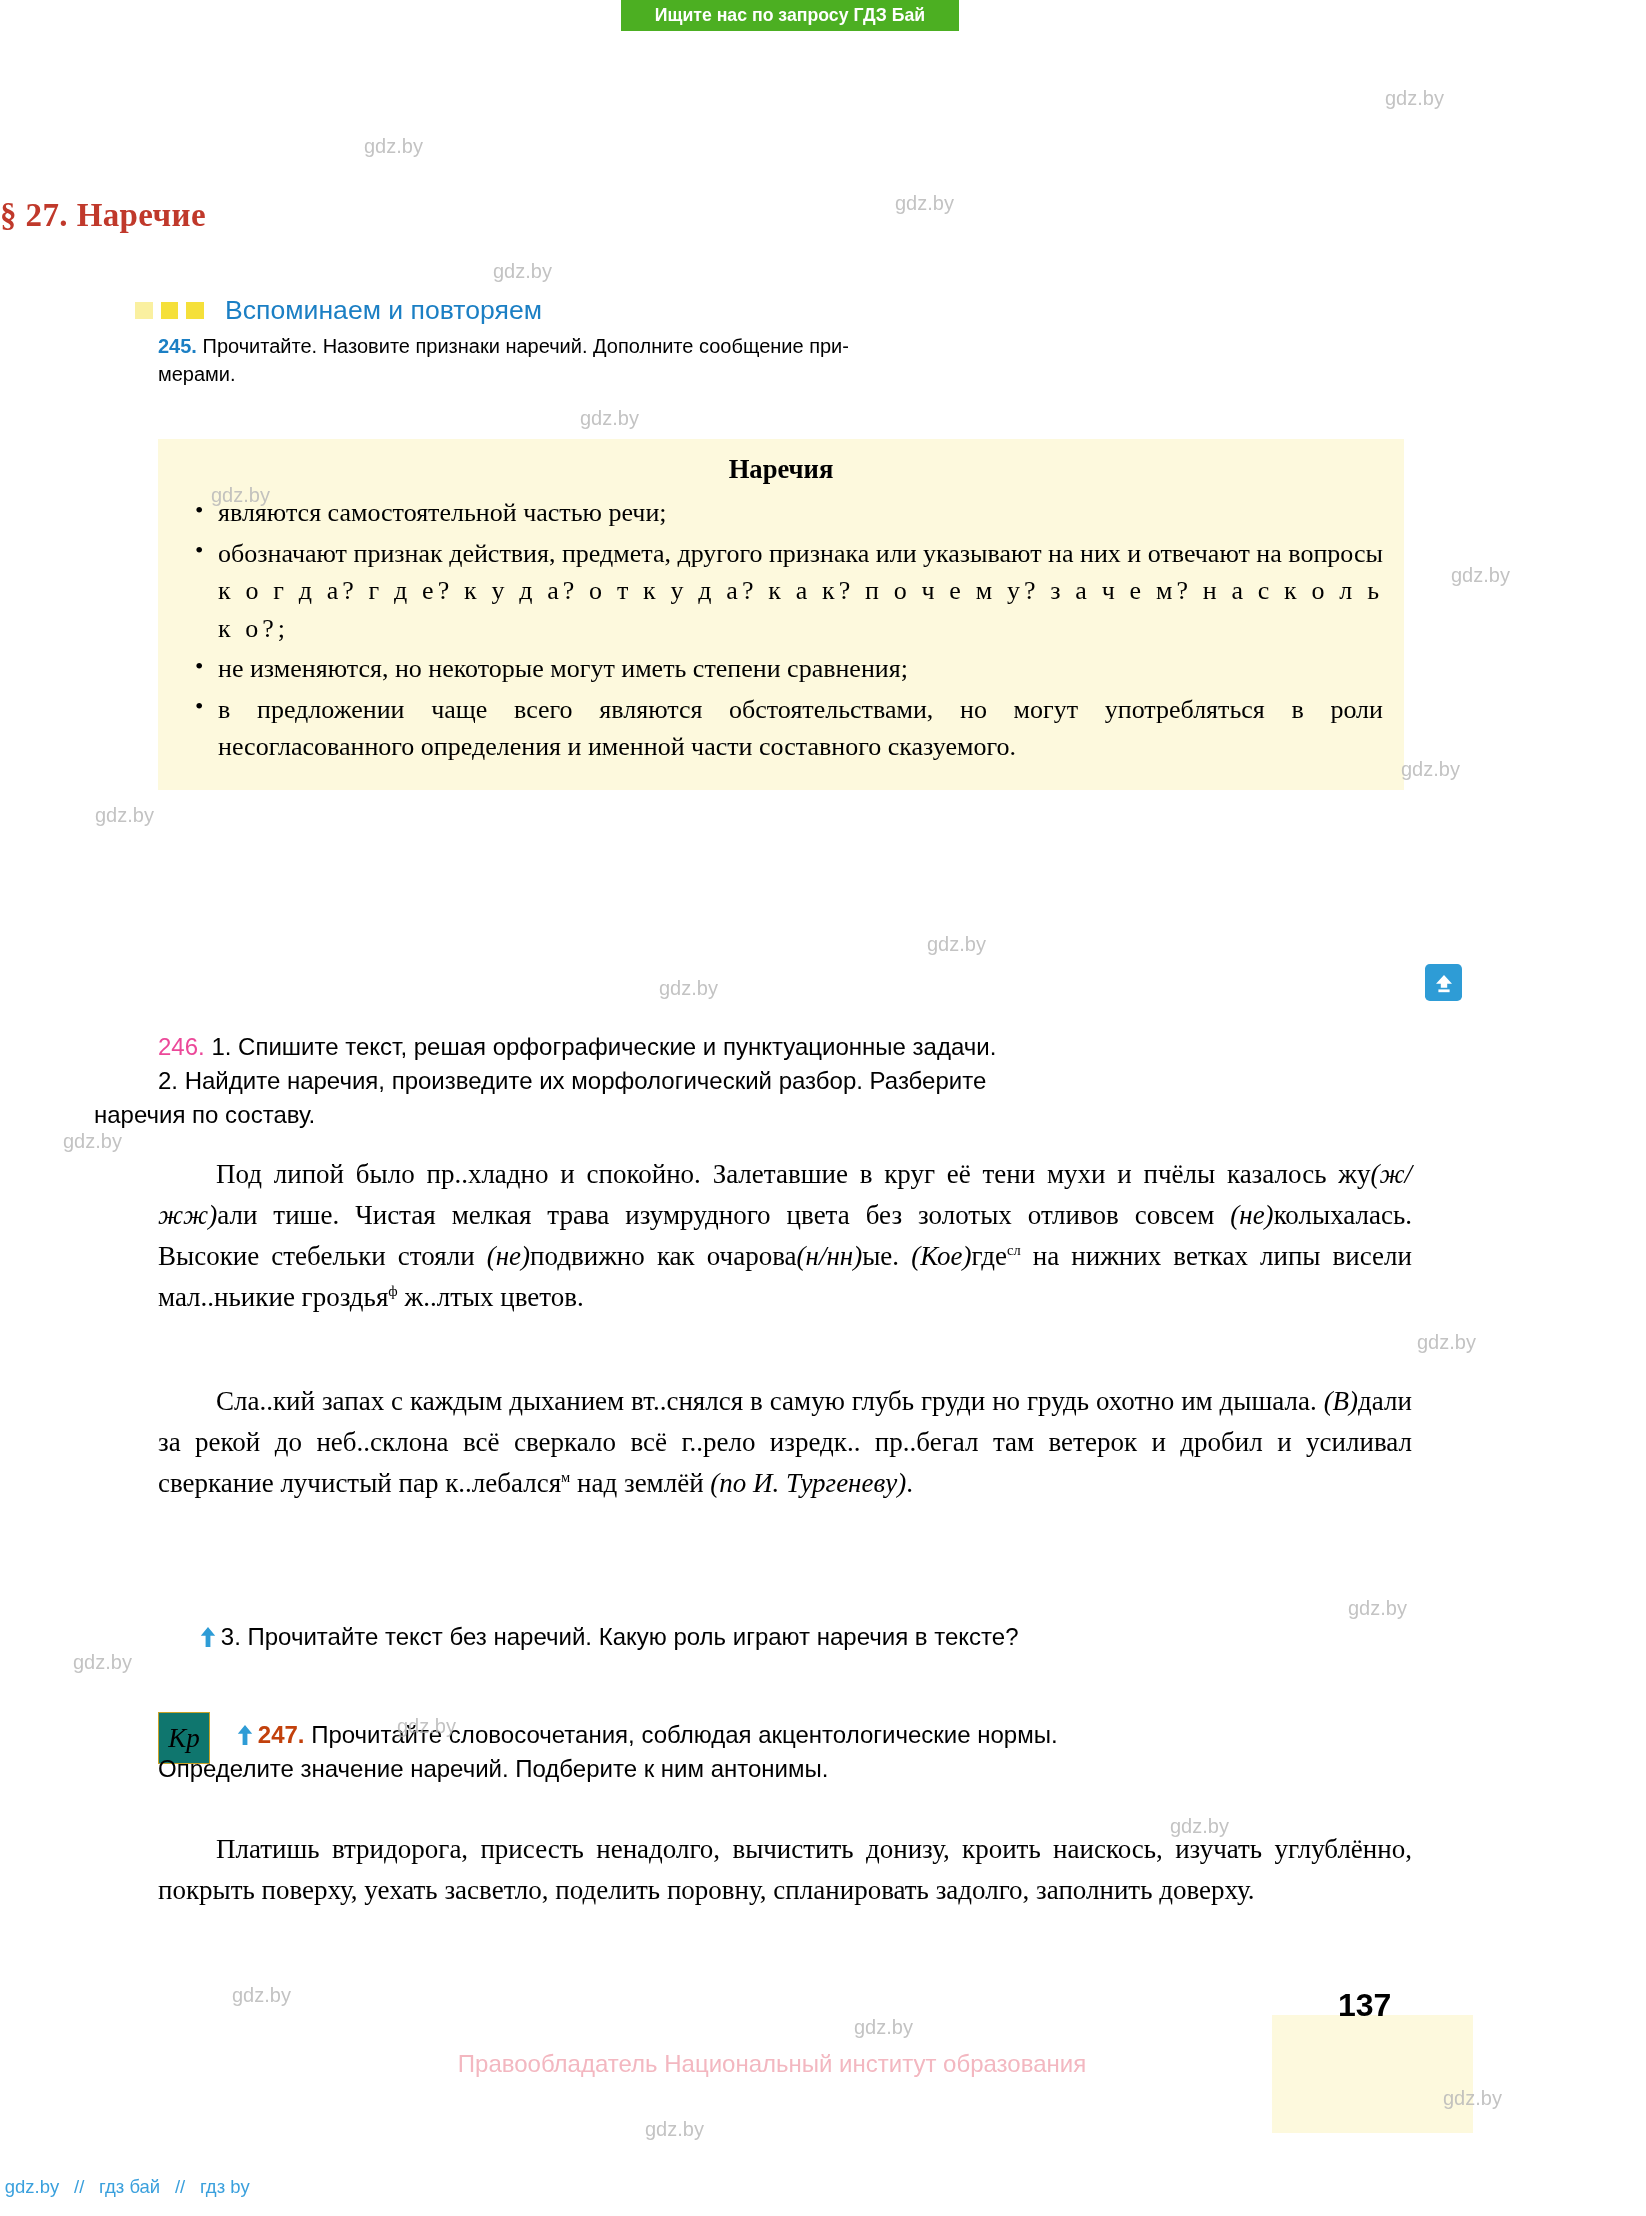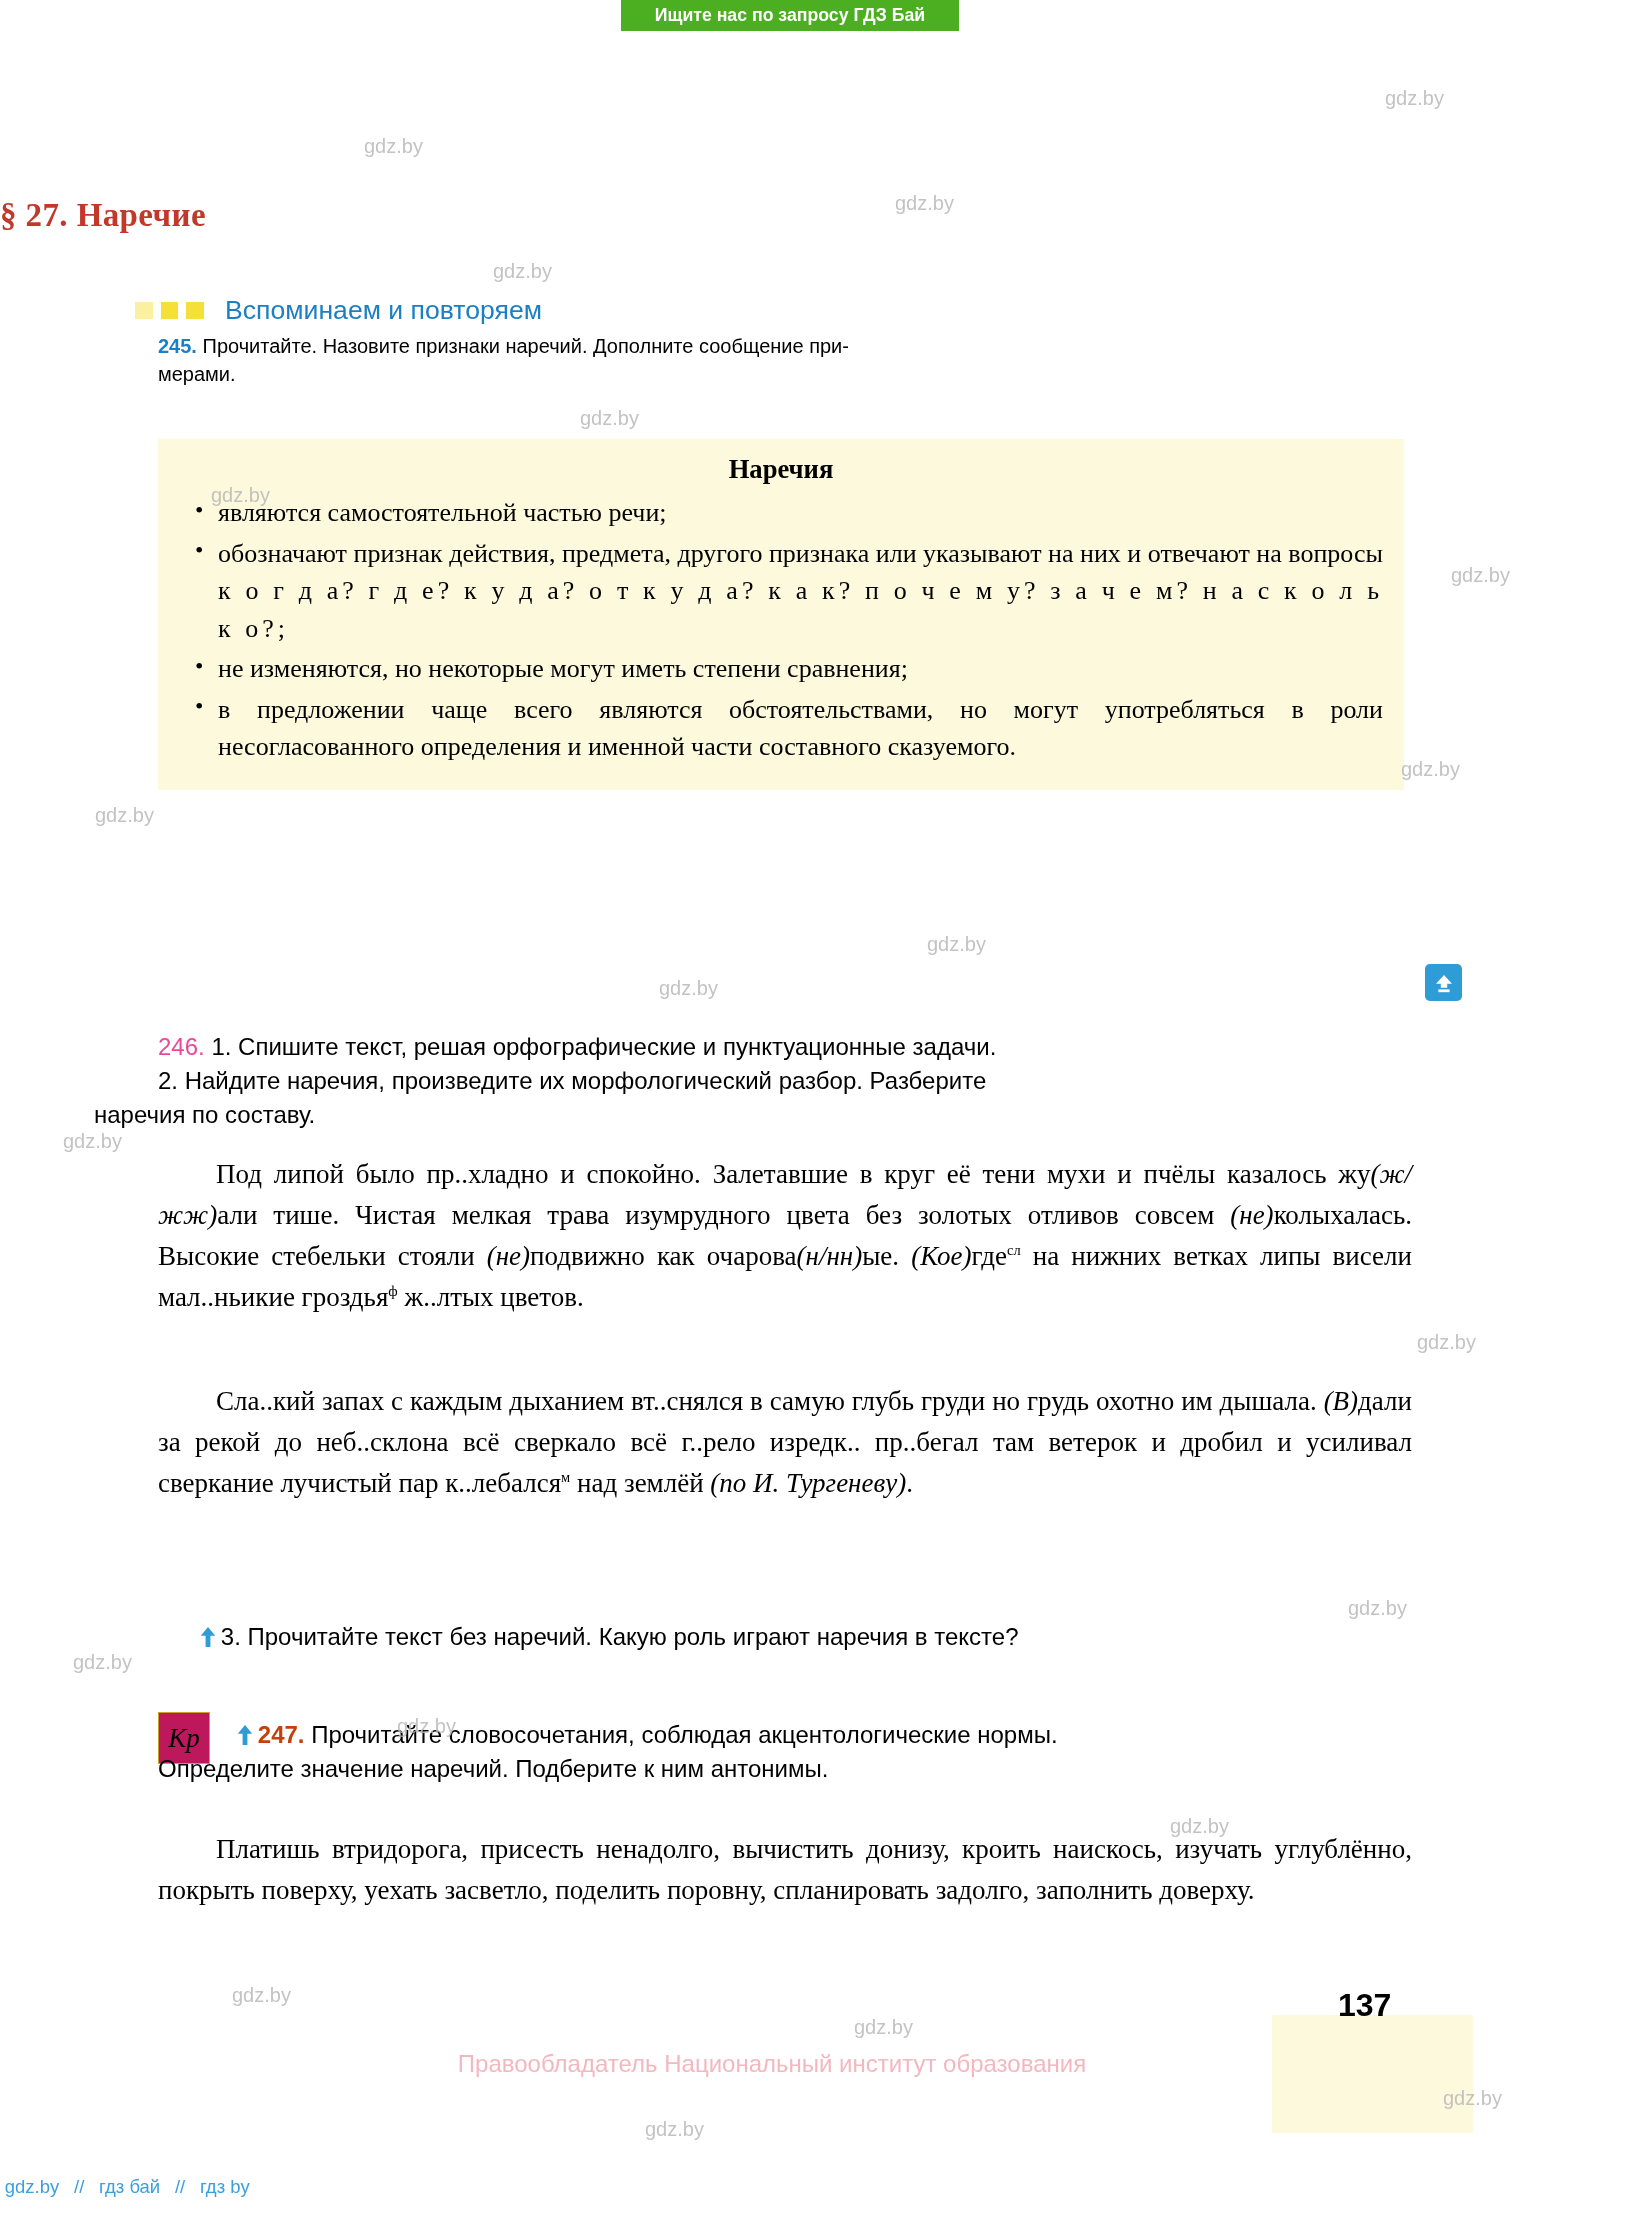--- a/index.html
+++ b/index.html
@@ -203,21 +203,21 @@
   }
   .blue-arrow svg { display: block; }
 
   
   .kr-badge {
     position: absolute;
     top: 1712px;
     left: 158px;
     width: 50px;
     height: 50px;
-    background: #be185d;
+    background: #0f766e;
     border: 1.6px solid #c9a227;
     display: flex;
     align-items: center;
     justify-content: center;
     font-family: "Liberation Serif", serif;
     font-style: italic;
     font-size: 27px;
   }
   .ex247 {
     position: absolute;

